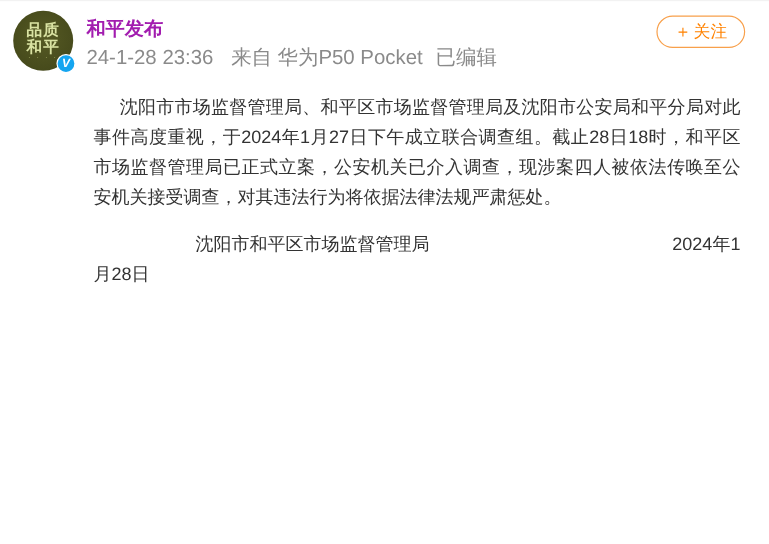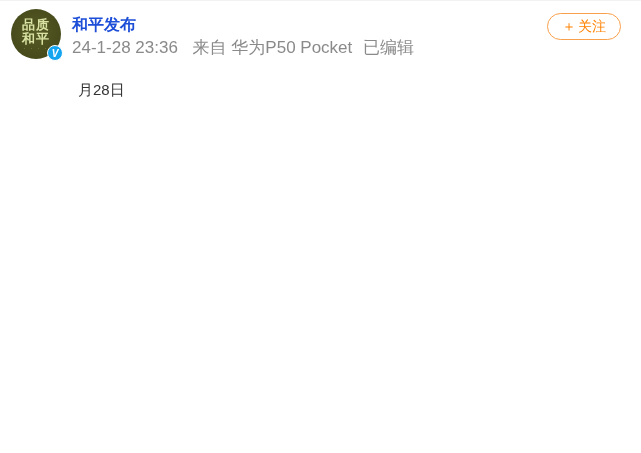--- a/index.html
+++ b/index.html
@@ -34,21 +34,21 @@
     position:absolute; left:47px; top:44px;
     width:16px; height:16px; border-radius:50%;
     background:#14a5f0; border:1.5px solid #ffffff;
     color:#ffffff; font-size:10px; font-weight:bold;
     display:flex; align-items:center; justify-content:center;
     font-style:italic;
   }
 
   .head-text { position:absolute; left:72px; top:14px; }
   .username {
-    font-size:16px; font-weight:bold; color:#1d4ed8;
+    font-size:16px; font-weight:bold; color:#a21caf;
     line-height:20px; cursor:pointer;
   }
   .meta { margin-top:5px; font-size:17px; color:#8a8a8a; line-height:16px; white-space:nowrap; }
   .meta .m-time { margin-right:10px; }
   .meta .m-src { margin-right:6px; cursor:pointer; }
 
   .follow-btn {
     position:absolute; right:20px; top:12px;
     min-width:64px; height:27px; padding:0 14px;
     border:1px solid #f8a04b; border-radius:14px;
@@ -100,19 +100,24 @@
     </div>
 
     <div class="follow-btn">
       <span class="plus">＋</span>
       <span>关注</span>
     </div>
 
   </div>
 
   <div class="post-body">
+    <p class="para">沈阳市市场监督管理局、和平区市场监督管理局及沈阳市公安局和平分局对此事件高度重视，于2024年1月27日下午成立联合调查组。截止28日18时，和平区市场监督管理局已正式立案，公安机关已介入调查，现涉案四人被依法传唤至公安机关接受调查，对其违法行为将依据法律法规严肃惩处。</p>
 
     <div class="signature">
+      <div class="sig-line1">
+        <span class="sig-org">沈阳市和平区市场监督管理局</span>
+        <span class="sig-date1">2024年1</span>
+      </div>
       <div class="sig-line2">月28日</div>
     </div>
   </div>
 
 </div>
 
 </body></html>

